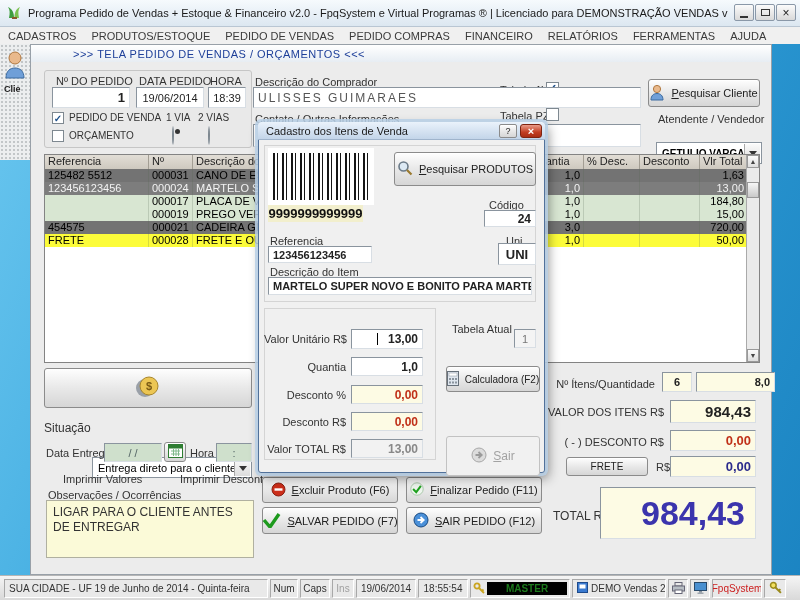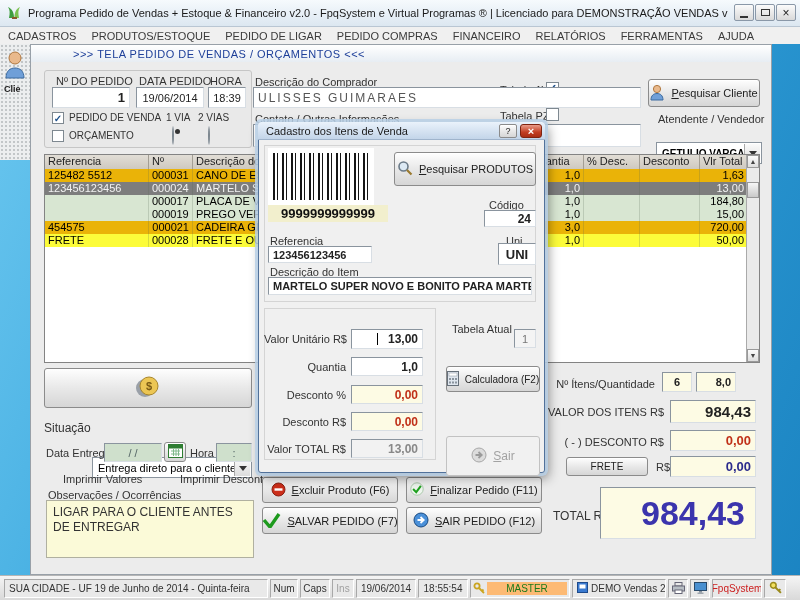--- a/index.html
+++ b/index.html
@@ -38,21 +38,21 @@
   #mainform{left:30px;top:44px;width:742px;height:531px;background:#ececec;border:1px solid #98a0a8}
   #subheader{left:31px;top:45px;width:740px;height:17px;background:linear-gradient(#ffffff,#e7edf3);
     font-size:11px;color:#1d3f99;display:flex;align-items:center;padding-left:42px;letter-spacing:.5px}
   .groupbox{border:1px solid #c6c6c6;border-radius:3px;background:#e9e9e9}
   
   #grid{left:44px;top:154px;width:716px;height:209px;background:#fff;border:1px solid #838383}
   .ghead{display:flex;height:14px;background:linear-gradient(#e2ded6,#cec9bf);font-size:11px;color:#222}
   .ghead .gcell{border-right:1px solid #a39e94;line-height:13px}
   .gcell{overflow:hidden;white-space:nowrap;padding:0 3px;border-right:1px solid rgba(85,105,80,.22);flex:none}
   .grow{display:flex;height:13px;font-size:11px;line-height:12px}
-  .v-green1{background:#eab308}.v-green2{background:#d8e6d2}
+  .v-green1{background:#737373}.v-green2{background:#d8e6d2}
   .v-selected{background:#7d7d7d;color:#f2f2f2}
   .v-frete{background:#fcfc3a}
   .vscroll{position:absolute;right:0;top:0;width:13px;height:207px;background:#eaeaea;border-left:1px solid #aaa}
   .sbtn{height:13px;background:linear-gradient(#fbfbfb,#ddd);border:1px solid #999;font-size:7px;text-align:center;line-height:11px;color:#444}
   .sthumb{position:absolute;left:0;top:27px;width:12px;height:16px;background:linear-gradient(#f6f6f6,#c9c9c9);border:1px solid #999}
   
   #dialog{left:258px;top:122px;width:287px;height:351px;background:#f0f0f0;border:1px solid #51719a;
     box-shadow:0 0 0 3px rgba(185,208,230,.85),3px 5px 12px rgba(0,0,0,.45);border-radius:3px}
   #dlg-title{left:258px;top:122px;width:287px;height:18px;background:linear-gradient(#eaf2fb,#c3d5e9);
     border-bottom:1px solid #9fb4cc;border-radius:3px 3px 0 0;display:flex;align-items:center;padding-left:8px;
@@ -90,21 +90,21 @@
     <span class="abs winbtn" style="left:755px;top:4px">
         <span style="width:9px;height:7px;border:1px solid #333"></span>
       </span>
     <span class="abs winbtn" style="left:776px;top:4px;font-size:12px;color:#222">×</span>
   </div>
 
   
   <div class="abs" id="menubar">
     <span class="mi">CADASTROS</span>
     <span class="mi">PRODUTOS/ESTOQUE</span>
-    <span class="mi">PEDIDO DE LIGAR</span>
+    <span class="mi">PEDIDO DE VENDAS</span>
     <span class="mi">PEDIDO COMPRAS</span>
     <span class="mi">FINANCEIRO</span>
     <span class="mi">RELATÓRIOS</span>
     <span class="mi">FERRAMENTAS</span>
     <span class="mi">AJUDA</span>
   </div>
 
   
   <div class="abs dots" style="left:0;top:44px;width:30px;height:116px">
     <span class="abs" style="left:3px;top:6px">
@@ -295,21 +295,21 @@
     <span><svg width="16" height="16" viewBox="0 0 16 16">
           <circle cx="8" cy="8" r="7" fill="#4a90d9" stroke="#1a4a80"></circle>
           <path d="M4.5 8h5M7.5 5l3.2 3-3.2 3" stroke="#fff" stroke-width="1.8" fill="none"></path>
         </svg></span>
     <span class="fl">SAIR PEDIDO  (F12)</span>
   </div>
 
   
   <span class="abs lbl" style="left:545px;top:378px;width:110px;text-align:right">Nº Ítens/Quantidade</span>
   <div class="abs fld cream c" style="left:662px;top:372px;width:30px;height:20px;font-weight:bold">6</div>
-  <div class="abs fld cream r" style="left:696px;top:372px;width:40px;height:20px;font-weight:bold">8,0</div>
+  <div class="abs fld cream r" style="left:696px;top:372px;width:79px;height:20px;font-weight:bold">8,0</div>
   <span class="abs lbl" style="left:545px;top:406px;width:119px;text-align:right">VALOR DOS ITENS R$</span>
   <div class="abs fld cream r" style="left:670px;top:400px;width:86px;height:23px;font-size:15px;font-weight:bold">984,43</div>
   <span class="abs lbl" style="left:545px;top:436px;width:119px;text-align:right">( - ) DESCONTO R$</span>
   <div class="abs fld cream r red" style="left:670px;top:430px;width:86px;height:21px;font-size:13px">0,00</div>
   <div class="abs btn" style="left:566px;top:457px;width:82px;height:19px;font-size:10px">
       <span>FRETE</span>
     </div>
   <span class="abs lbl" style="left:656px;top:461px">R$</span>
   <div class="abs fld cream r navy" style="left:670px;top:456px;width:86px;height:21px;font-size:13px">0,00</div>
   <span class="abs lbl" style="left:553px;top:509px;font-size:12px">TOTAL R$</span>
@@ -318,21 +318,21 @@
   
   <div class="abs" id="dialog"></div>
   <div class="abs" id="dlg-title">
     <span>Cadastro dos Itens de Venda</span>
   </div>
   <div class="abs btn" style="left:499px;top:124px;width:18px;height:14px;border-radius:2px;font-size:9px;padding:0">?</div>
   <div class="abs" style="left:520px;top:124px;width:22px;height:14px;background:linear-gradient(#ea9c8a,#c23d22 60%,#a92e15);border:1px solid #7e2310;border-radius:3px;color:#fff;font-size:11px;font-weight:bold;display:flex;align-items:center;justify-content:center">×</div>
 
   <div class="abs" style="left:264px;top:145px;width:272px;height:157px;border:1px solid #d4d4d4"></div>
   <div class="abs barcode" style="left:268px;top:148px;width:106px;height:57px"></div>
-  <div class="abs" style="left:268px;top:205px;width:120px;height:17px;background:#f2efcd;display:flex;align-items:center;justify-content:center;font-size:13px;font-weight:bold;color:#111">9999999999999</div>
+  <div class="abs" style="left:268px;top:205px;width:95px;height:17px;background:#f2efcd;display:flex;align-items:center;justify-content:center;font-size:13px;font-weight:bold;color:#111">9999999999999</div>
   <div class="abs btn" style="left:394px;top:152px;width:142px;height:34px">
     <span><svg width="16" height="16" viewBox="0 0 16 16">
           <circle cx="6.5" cy="6.5" r="4.5" fill="#dce9f4" stroke="#6a7a88" stroke-width="1.6"></circle>
           <path d="M10 10l4.5 4.5" stroke="#9a7a30" stroke-width="2.2"></path>
         </svg></span>
     <span class="fl">Pesquisar PRODUTOS</span>
   </div>
   <span class="abs lbl" style="left:489px;top:199px">Código</span>
   <div class="abs fld r" style="left:484px;top:210px;width:52px;height:17px;font-weight:bold;font-size:12px">24</div>
   <span class="abs lbl" style="left:270px;top:235px">Referencia</span>
@@ -388,21 +388,21 @@
     <div class="seg c" style="left:270px;width:28px">Num</div>
     <div class="seg c" style="left:300px;width:30px">Caps</div>
     <div class="seg c" style="left:332px;width:22px;color:#a0a0a0">Ins</div>
     <div class="seg c" style="left:356px;width:60px">19/06/2014</div>
     <div class="seg c" style="left:418px;width:50px">18:55:54</div>
     <div class="seg" style="left:470px;width:100px;padding:0 2px;gap:2px">
       <span><svg width="12" height="12" viewBox="0 0 12 12">
             <circle cx="4" cy="4" r="2.6" fill="none" stroke="#caa520" stroke-width="1.8"></circle>
             <path d="M6 6l5 5M9 9l1.5-1.5" stroke="#caa520" stroke-width="1.8"></path>
           </svg></span>
-      <span style="flex:1;background:#fdba74;color:#1c7a1c;font-weight:normal;text-align:center;height:13px;line-height:13px;font-size:10px">MASTER</span>
+      <span style="flex:1;background:#000000;color:#1c7a1c;font-weight:bold;text-align:center;height:13px;line-height:13px;font-size:10px">MASTER</span>
     </div>
     <div class="seg" style="left:572px;width:94px;gap:3px">
       <span><svg width="11" height="11" viewBox="0 0 11 11">
             <rect x="0.5" y="0.5" width="10" height="10" fill="#3a7ad0" stroke="#1d4a8c"></rect>
             <rect x="2.5" y="2.5" width="6" height="4" fill="#fff"></rect>
           </svg></span>
       <span>DEMO Vendas 2.0</span>
     </div>
     <div class="seg c" style="left:668px;width:20px">
       <span><svg width="13" height="12" viewBox="0 0 13 12">

